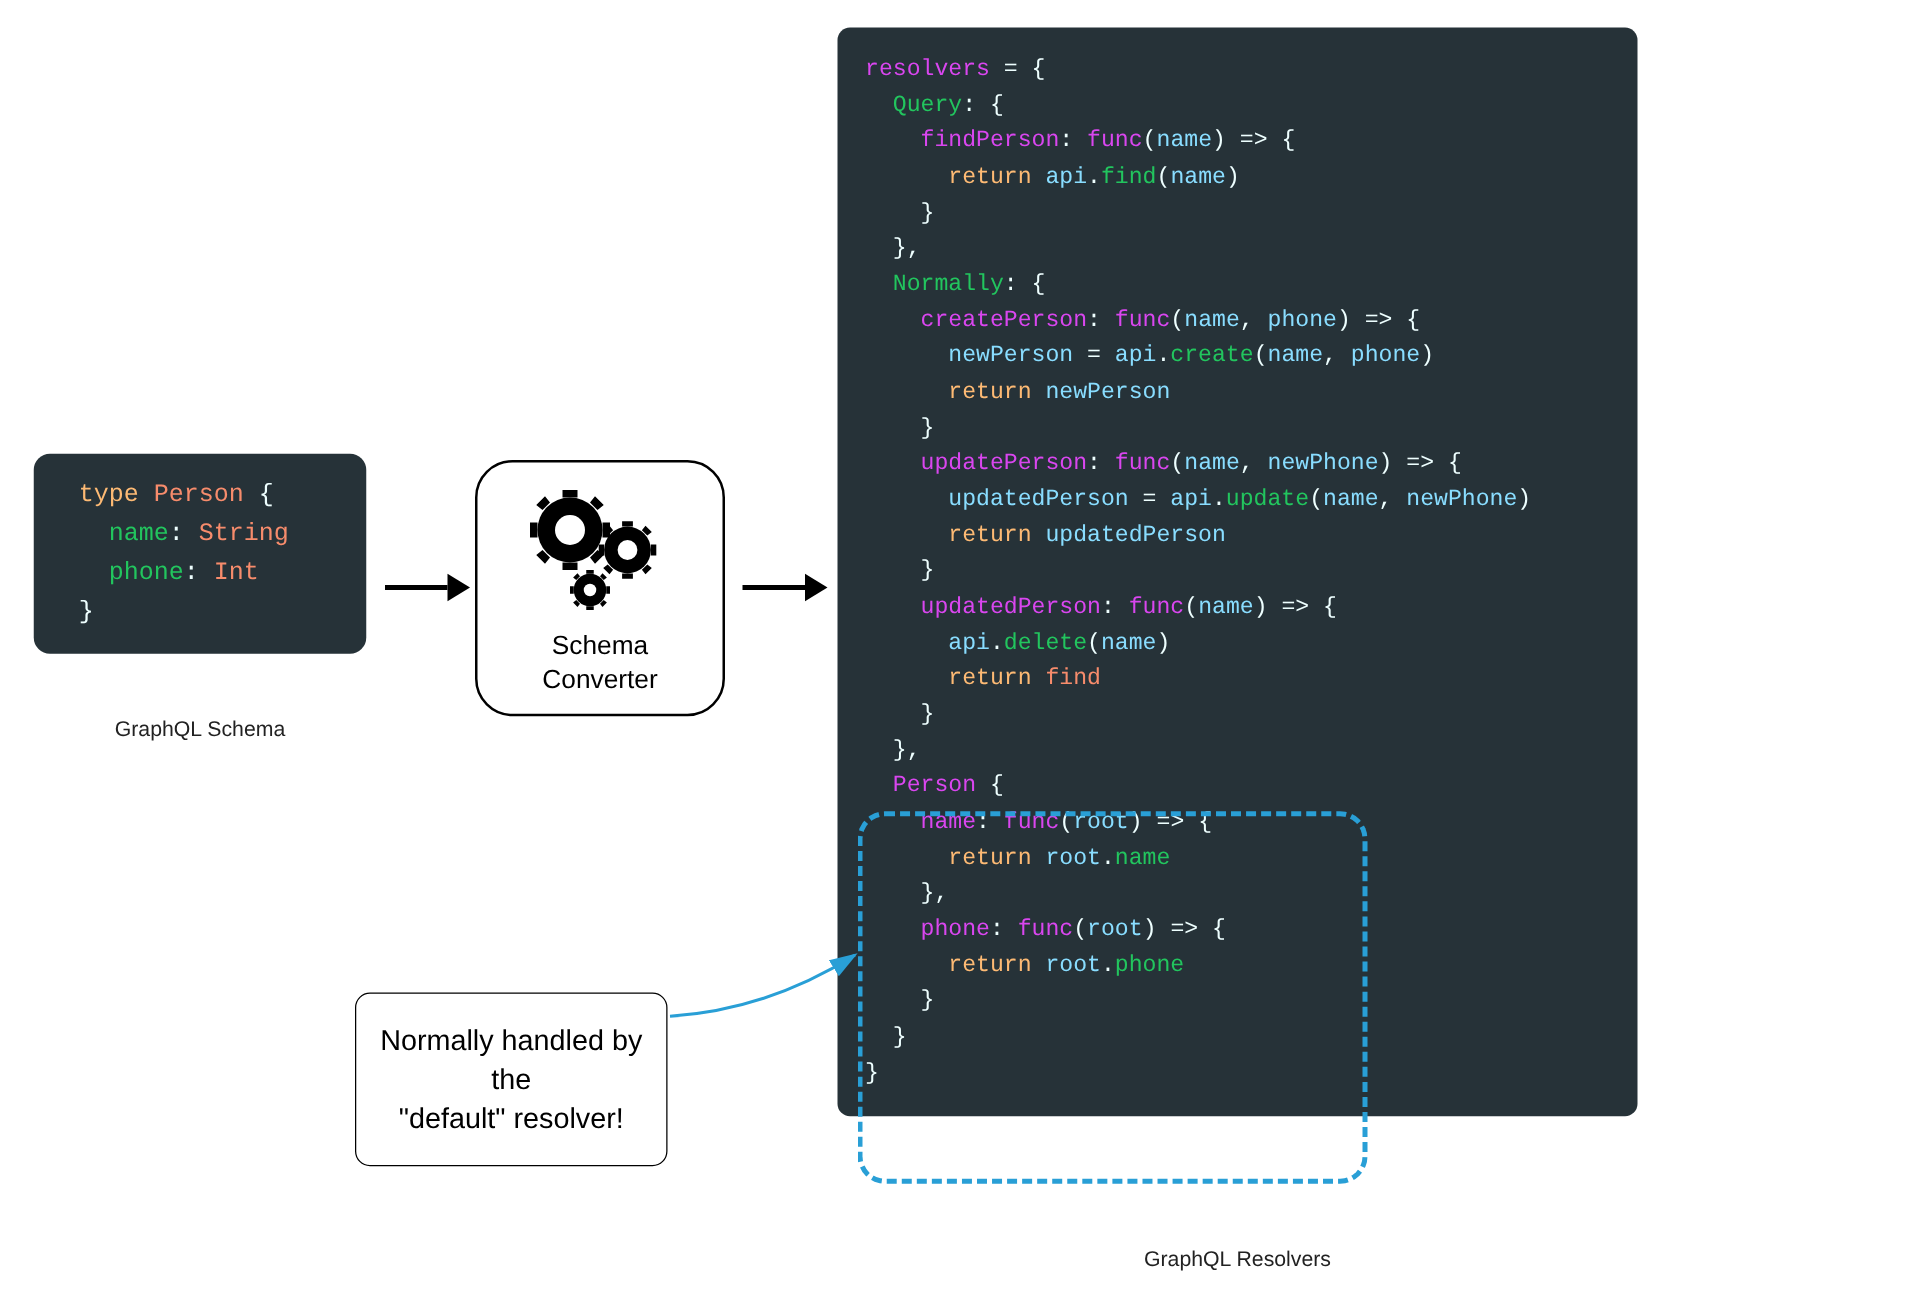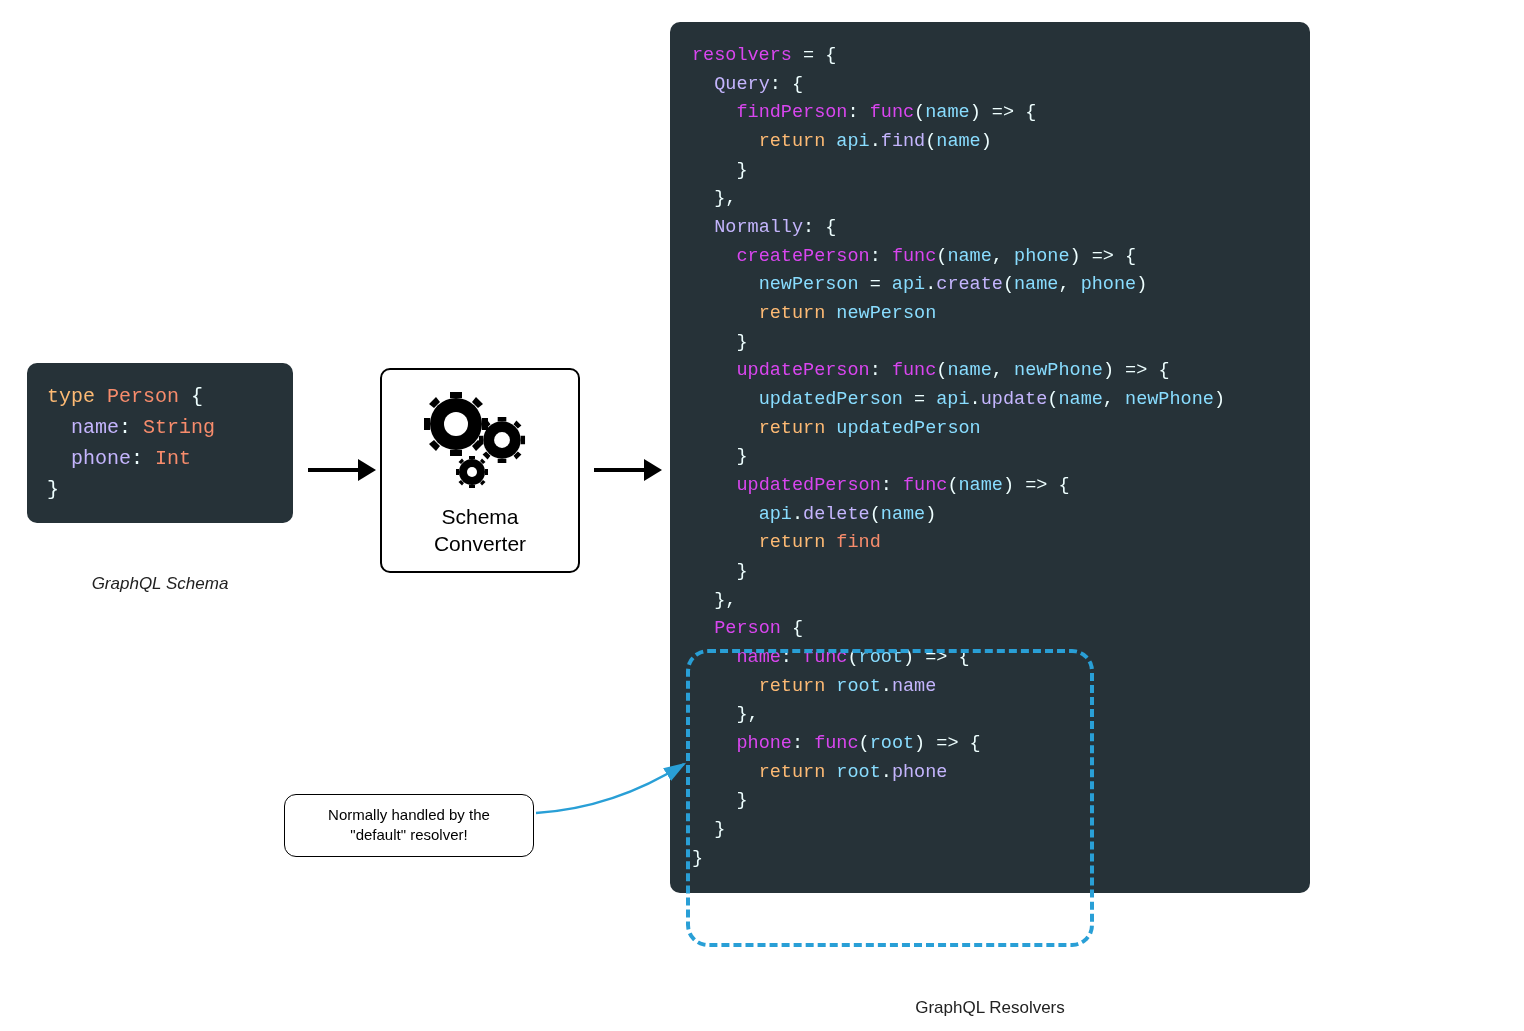--- a/index.html
+++ b/index.html
@@ -19,47 +19,48 @@
     font-size: 20px;
     line-height: 1.55;
     white-space: pre;
     color: #ccd0d8;
   }
   .schema-block {
     position: absolute;
     left: 27px;
     top: 363px;
     width: 266px;
-    padding: 18px 20px;
+    padding: 18px 36px;
+    border-radius: 13px;
   }
   .resolvers-block {
     position: absolute;
     left: 670px;
     top: 22px;
     width: 640px;
     padding: 20px 22px;
     font-size: 18.5px;
     line-height: 1.55;
   }
   .caption {
     position: absolute;
     font-size: 17px;
     color: #222;
     text-align: center;
   }
-  .schema-caption { left: 27px; top: 574px; width: 266px; font-style: italic; }
+  .schema-caption { left: 27px; top: 574px; width: 266px; }
   .resolvers-caption { left: 670px; top: 998px; width: 640px; }
   .converter-box {
     position: absolute;
     left: 380px;
     top: 368px;
     width: 200px;
     height: 205px;
     border: 2px solid #000;
-    border-radius: 10px;
+    border-radius: 30px;
     background: #fff;
     display: flex;
     flex-direction: column;
     align-items: center;
     justify-content: center;
     padding-top: 6px;
   }
   .converter-label {
     font-size: 21px;
     text-align: center;
@@ -85,28 +86,28 @@
   .arrow1 { left: 308px; top: 459px; }
   .arrow2 { left: 594px; top: 459px; }
   .callout-box {
     position: absolute;
     left: 284px;
     top: 794px;
     width: 250px;
     border: 1.5px solid #000;
     border-radius: 12px;
     background: #fff;
-    font-size: 15px;
+    font-size: 23px;
     text-align: center;
-    padding: 10px 14px;
+    padding: 22px 14px;
     line-height: 1.35;
   }
   .kw-purple { color: #fdba74; }
   .kw-orange { color: #f78c6c; }
-  .kw-green { color: #c4b5fd; }
+  .kw-green { color: #22c55e; }
   .kw-blue { color: #d946ef; }
   .kw-lightblue { color: #89ddff; }
   .kw-white { color: #eeffff; }
   .dashed-rect {
     position: absolute;
     left: 686px;
     top: 649px;
     width: 408px;
     height: 298px;
     border: 4px dashed #299fd6;

